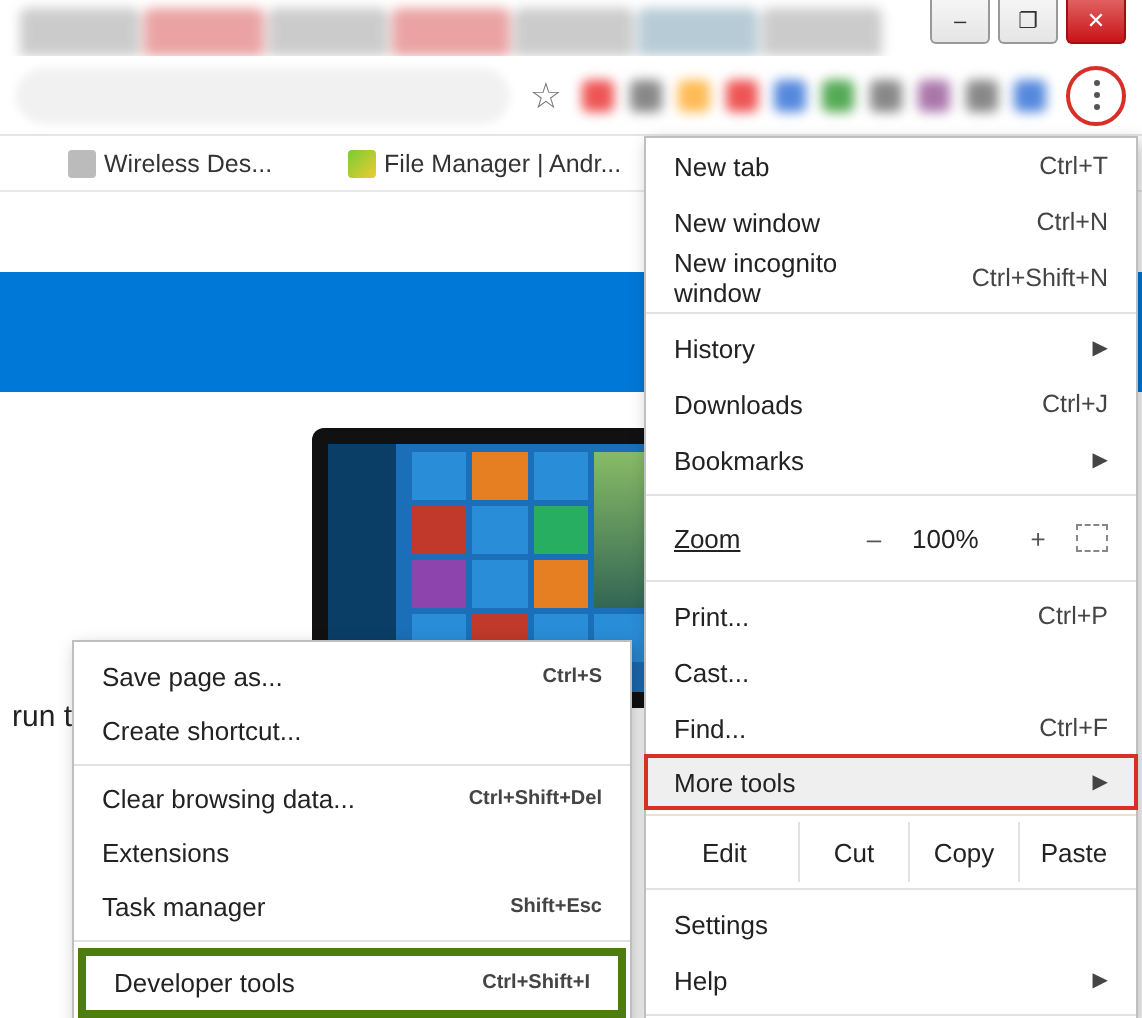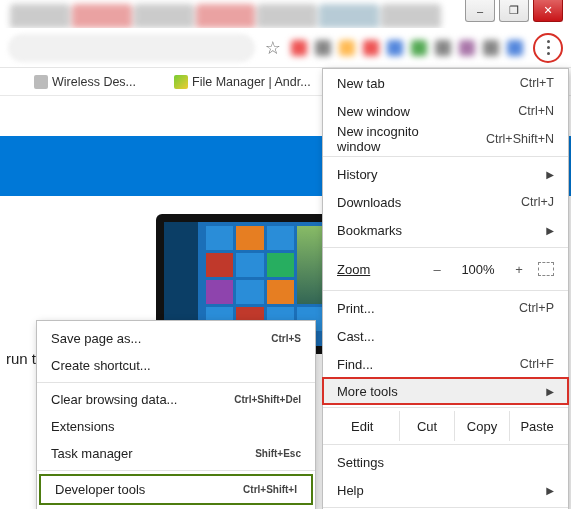--- a/index.html
+++ b/index.html
@@ -49,33 +49,33 @@
   .mainmenu { position:absolute; top:68px; right:2px; width:247px; background:#fff; border:1px solid #bfbfbf; box-shadow:2px 3px 8px rgba(0,0,0,0.25); font-size:13px; color:#222; z-index:10;}
   .mrow { display:flex; align-items:center; height:28px; padding:0 14px;gap:36px;}
   .mrow .lbl{flex:1;}
   .mrow .sc{color:#444; font-size:12.5px;}
   .mrow .arr{color:#444; font-size:10px; margin-left:6px;}
   .msep{height:1px; background:#e2e2e2; margin:3px 0;}
   .mrow.hl{ border:2px solid #d83027; margin:-1px; padding:0 13px; background:#efefef;}
   .zoomrow{display:flex; align-items:center; height:36px; padding:0 14px; gap:10px;}
   .zoomrow .zlbl{flex:0 0 auto; margin-right:auto;text-decoration:underline;}
   .zbtn{color:#555; width:18px; text-align:center;}
-  .zpct{width:44px; text-align:center;}
+  .zpct{width:44px; }
   .fsicon{display:inline-block;width:16px;height:14px;border:1px dashed #888;}
   .editrow{display:flex; align-items:center; height:30px; padding:0 4px 0 28px;}
   .editrow .elbl{flex:0 0 48px;}
   .editrow .ebtn{flex:1; text-align:center; border-left:1px solid #e2e2e2; height:100%; display:flex; align-items:center; justify-content:center;}
 
   
   .submenu { position:absolute; top:320px; left:36px; width:280px; background:#fff; border:1px solid #bfbfbf; box-shadow:2px 3px 8px rgba(0,0,0,0.25); font-size:13px; color:#222; z-index:9; padding:4px 0;}
   .srow{display:flex; align-items:center; height:27px; padding:0 14px;}
   .srow .lbl{flex:1;}
   .srow .sc{color:#444; font-size:10px;font-weight:bold;}
   .ssep{height:1px;background:#e2e2e2;margin:3px 0;}
-  .submenu .hlbox{ border:2px solid #4d7c0f; margin:2px 2px 2px 2px;}
+  .submenu .hlbox{ border:4px solid #4d7c0f; margin:2px 2px 2px 2px;}
 </style>
 </head>
 <body>
 
 <div class="tabstrip">
   <div class="tab g"></div>
     <div class="tab r"></div>
     <div class="tab g"></div>
     <div class="tab r"></div>
   <div class="tab g"></div>

